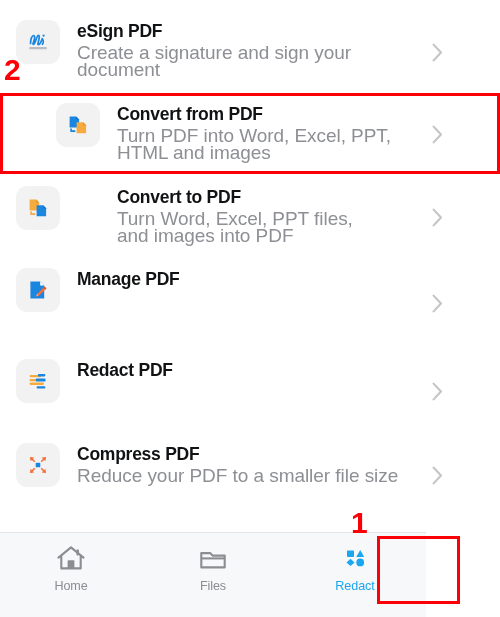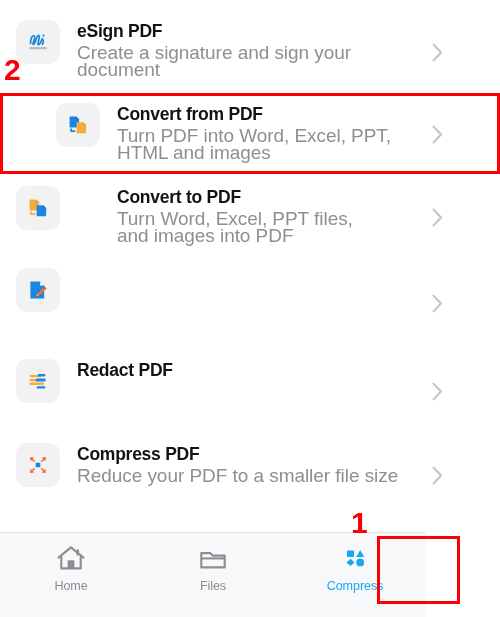--- a/index.html
+++ b/index.html
@@ -224,20 +224,21 @@
       <div class="row-icon-wrap">
         <svg width="30" height="30" viewBox="0 0 30 30" aria-hidden="true">
           <path d="M7.4 6.4 H17.2 L21.2 10.4 V23.4 H7.4 Z" fill="#1b86e0"></path>
           <path d="M17.2 6.4 L21.2 10.4 H17.2 Z" fill="#ffffff"></path>
           <path d="M21.6 11.6 L23.4 13.4 L16.0 20.8 L13.3 21.6 L14.1 18.9 Z" fill="#f2703c"></path>
           <path d="M21.6 11.6 L23.4 13.4 L22.2 14.6 L20.4 12.8 Z" fill="#d9542a"></path>
           <path d="M13.3 21.6 L14.1 18.9 L15.0 19.7 Z" fill="#f6e6c8"></path>
         </svg>
       </div>
       <div class="row-text">
+        <div class="row-title">Manage PDF</div>
       </div>
       <div class="row-chevron">
         <svg width="11" height="19" viewBox="0 0 11 19" aria-hidden="true">
           <path d="M1.6 1.6 L9 9.5 L1.6 17.4" fill="none" stroke="#c2c4c8" stroke-width="2.1" stroke-linecap="round" stroke-linejoin="round"></path>
         </svg>
       </div>
     </div>
 
     <div class="action-row" style="height:84px; padding-top:20px;">
       <div class="row-icon-wrap">
@@ -317,21 +318,21 @@
 
     <div class="tab-item active">
       <div class="tab-icon">
         <svg width="32" height="30" viewBox="0 0 32 30" aria-hidden="true">
           <rect x="8.0" y="6.4" width="7.0" height="6.6" rx="0.7" fill="#1ba7ef"></rect>
           <path d="M21.2 6.0 L25.2 13.0 L17.2 13.0 Z" fill="#1ba7ef"></path>
           <path d="M11.5 14.7 L15.5 18.4 L11.5 22.1 L7.5 18.4 Z" fill="#1ba7ef"></path>
           <circle cx="21.2" cy="18.4" r="3.9" fill="#1ba7ef"></circle>
         </svg>
       </div>
-      <div class="tab-label">Compress</div>
+      <div class="tab-label">Redact</div>
     </div>
 
   </div>
 
   <div class="annot-box" id="annot-box-convert-from-pdf"></div>
   <div class="annot-num" id="annot-num-2">2</div>
 
   <div class="annot-box" id="annot-box-actions-tab"></div>
   <div class="annot-num" id="annot-num-1">1</div>
 

